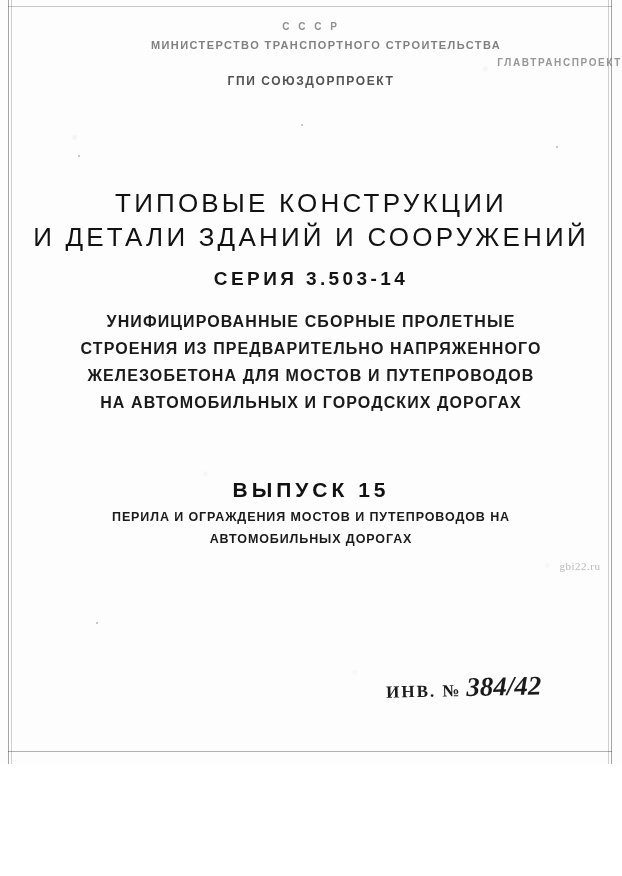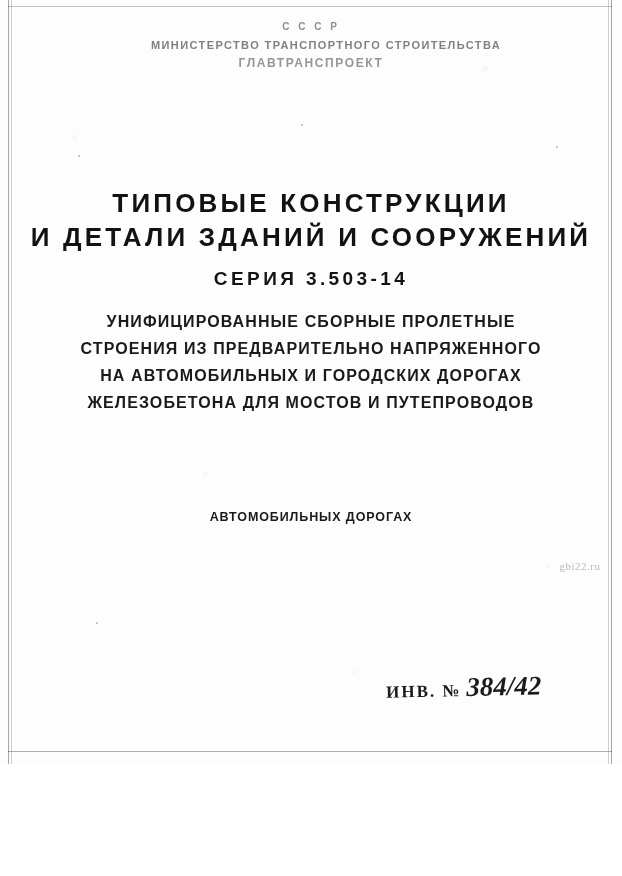--- a/index.html
+++ b/index.html
@@ -64,32 +64,32 @@
     top: 18px;
     left: 0; right: 0;
     color: #6b6b6b;
     font-size: 11px;
     letter-spacing: 1.6px;
     line-height: 18px;
     font-weight: 600;
   }
   .header .h-ussr   { font-size: 10px; letter-spacing: 3px; opacity: .75; }
   .header .h-min    { font-size: 11px; letter-spacing: 1.4px; opacity: .85; margin-left: 30px; }
-  .header .h-glav   { font-size: 12px; letter-spacing: 1.6px; opacity: .7; }
+  .header .h-glav   { font-size: 10px; letter-spacing: 1.6px; opacity: .7; text-align: right; }
   .header .h-gpi    { font-size: 12px; letter-spacing: 1.6px; color: #4a4a4a; opacity: .95; }
 
   
   .title-block {
     position: absolute;
     top: 186px;
     left: 0; right: 0;
   }
   .title-line {
     font-size: 26px;
-    font-weight: 700;
+    font-weight: 400;
     letter-spacing: 3.2px;
     line-height: 34px;
     color: #121212;
   }
   .series {
     margin-top: 14px;
     font-size: 19px;
     font-weight: 700;
     letter-spacing: 3.4px;
     color: #141414;
@@ -200,37 +200,40 @@
   <div class="speck" style="left:96px;  top:622px; width:2px; height:2px;"></div>
   <div class="speck" style="left:512px; top:836px; width:2px; height:2px;"></div>
   <div class="speck" style="left:301px; top:124px; width:2px; height:2px;"></div>
 
   <div class="content">
 
     <div class="header">
       <div class="h-ussr">С С С Р</div>
       <div class="h-min">МИНИСТЕРСТВО ТРАНСПОРТНОГО СТРОИТЕЛЬСТВА</div>
       <div class="h-glav">ГЛАВТРАНСПРОЕКТ</div>
+      <div class="h-gpi">ГПИ СОЮЗДОРПРОЕКТ</div>
     </div>
 
     <div class="title-block">
       <div class="title-line">ТИПОВЫЕ КОНСТРУКЦИИ</div>
       <div class="title-line">И ДЕТАЛИ ЗДАНИЙ И СООРУЖЕНИЙ</div>
       <div class="series">СЕРИЯ  3.503-14</div>
     </div>
 
     <div class="subtitle">
       <div>УНИФИЦИРОВАННЫЕ СБОРНЫЕ ПРОЛЕТНЫЕ</div>
       <div>СТРОЕНИЯ ИЗ ПРЕДВАРИТЕЛЬНО НАПРЯЖЕННОГО</div>
+      <div>ЖЕЛЕЗОБЕТОНА ДЛЯ МОСТОВ И ПУТЕПРОВОДОВ</div>
       <div>НА АВТОМОБИЛЬНЫХ И ГОРОДСКИХ ДОРОГАХ</div>
-      <div>ЖЕЛЕЗОБЕТОНА ДЛЯ МОСТОВ И ПУТЕПРОВОДОВ</div>
-    </div>
-
+    </div>
+
+    <div class="issue">ВЫПУСК  15</div>
 
     <div class="issue-desc">
+      <div>ПЕРИЛА И ОГРАЖДЕНИЯ МОСТОВ И ПУТЕПРОВОДОВ  НА</div>
       <div>АВТОМОБИЛЬНЫХ ДОРОГАХ</div>
     </div>
 
     <div class="watermark">gbi22.ru</div>
 
     <div class="inv">
       <span class="inv-label">ИНВ. №</span><span class="inv-value">384/42</span>
     </div>
 
     <div class="footer">МОСКВА 1973 г.</div>

